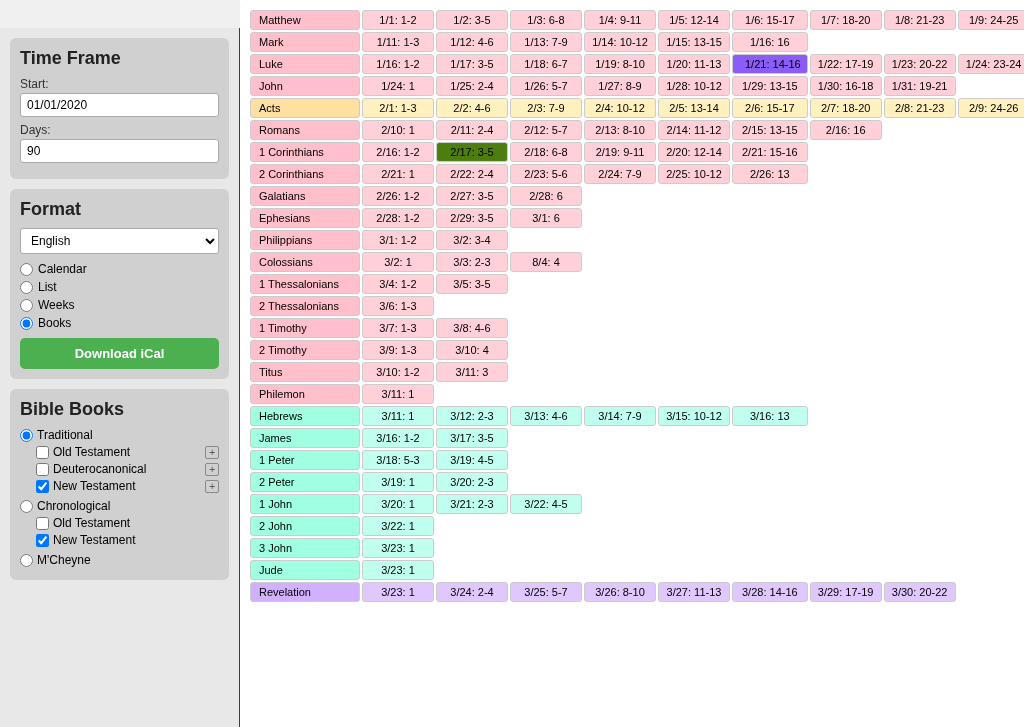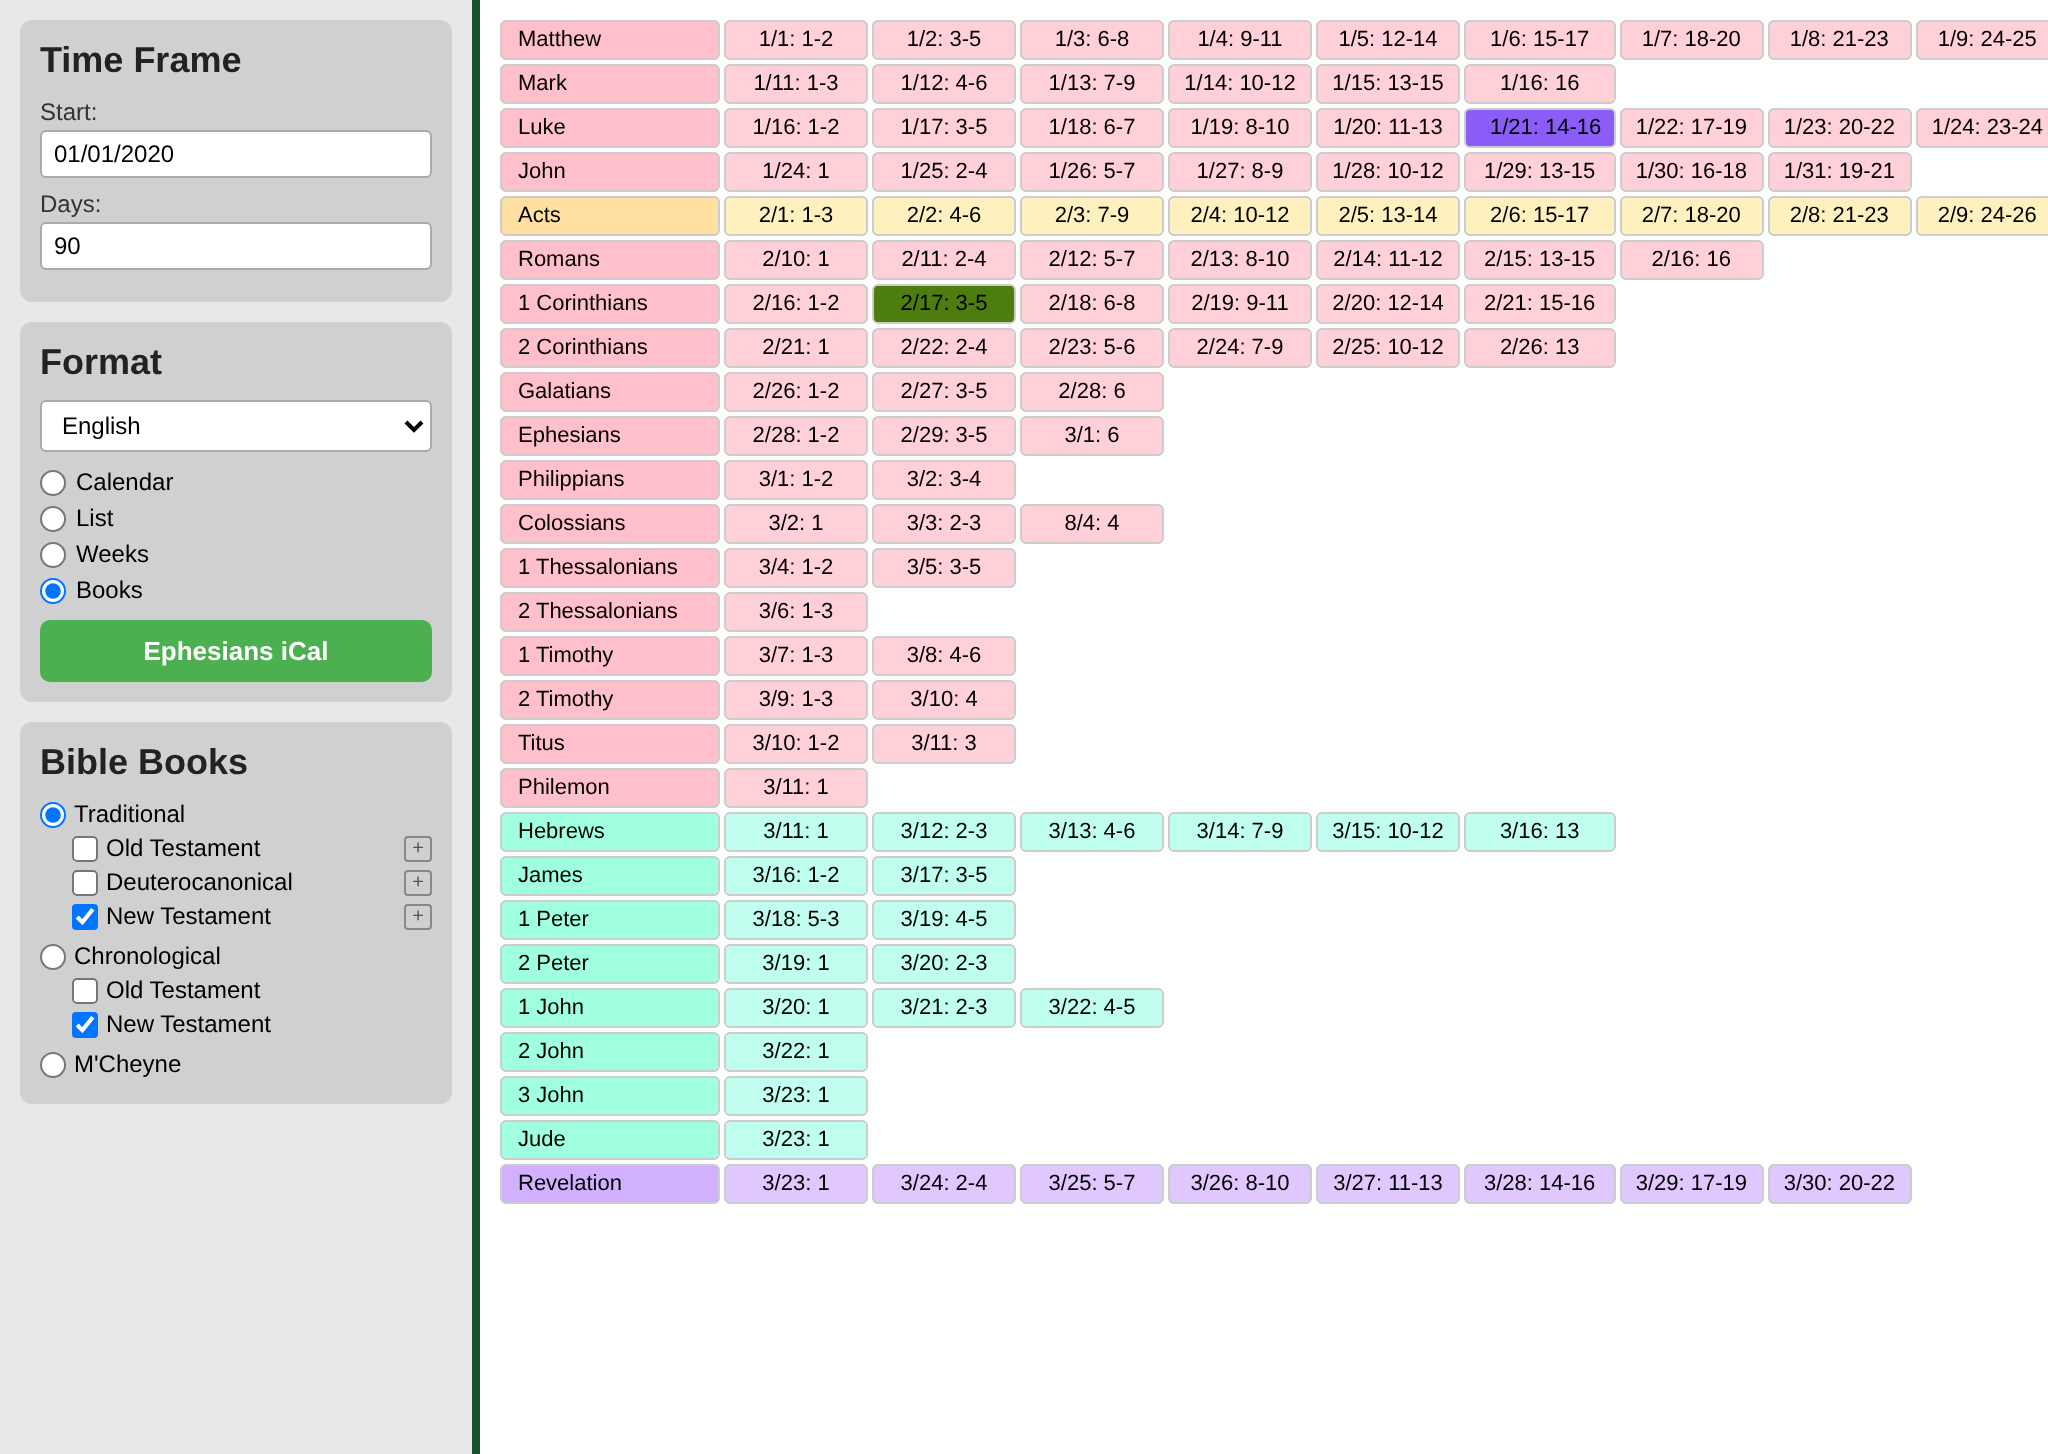--- a/index.html
+++ b/index.html
@@ -5,21 +5,22 @@
     * { box-sizing: border-box; margin: 0; padding: 0; }
     body { font-family: Arial, sans-serif; font-size: 12px; background: #f0f0f0; display: flex; height: 727px; overflow: hidden; }
 
     
     #sidebar {
       width: 240px;
       min-width: 240px;
       background: #e8e8e8;
       padding: 10px;
       overflow-y: auto;
-      border-right: 4px solid #14532d;
+      border-right: 1px solid #14532d;
+      margin-top: 28px;
     }
     .sidebar-section {
       background: #d0d0d0;
       border-radius: 6px;
       padding: 10px;
       margin-bottom: 10px;
     }
     .sidebar-section h2 {
       font-size: 18px;
       font-weight: bold;
@@ -149,21 +150,21 @@
         </label>
       <label>
           <input type="radio" name="view" style=""> 
           <span>Weeks</span>
         </label>
       <label>
           <input type="radio" name="view" checked="" style=""> 
           <span>Books</span>
         </label>
     </div>
-    <button class="download-btn">Ephesians iCal</button>
+    <button class="download-btn">Download iCal</button>
   </div>
 
   <div class="sidebar-section">
     <h2>Bible Books</h2>
 
     <div class="tree-item">
       <input type="radio" name="reading" checked="" style=""> 
         <span>Traditional</span>
     </div>
     <div class="tree-item tree-indent">

